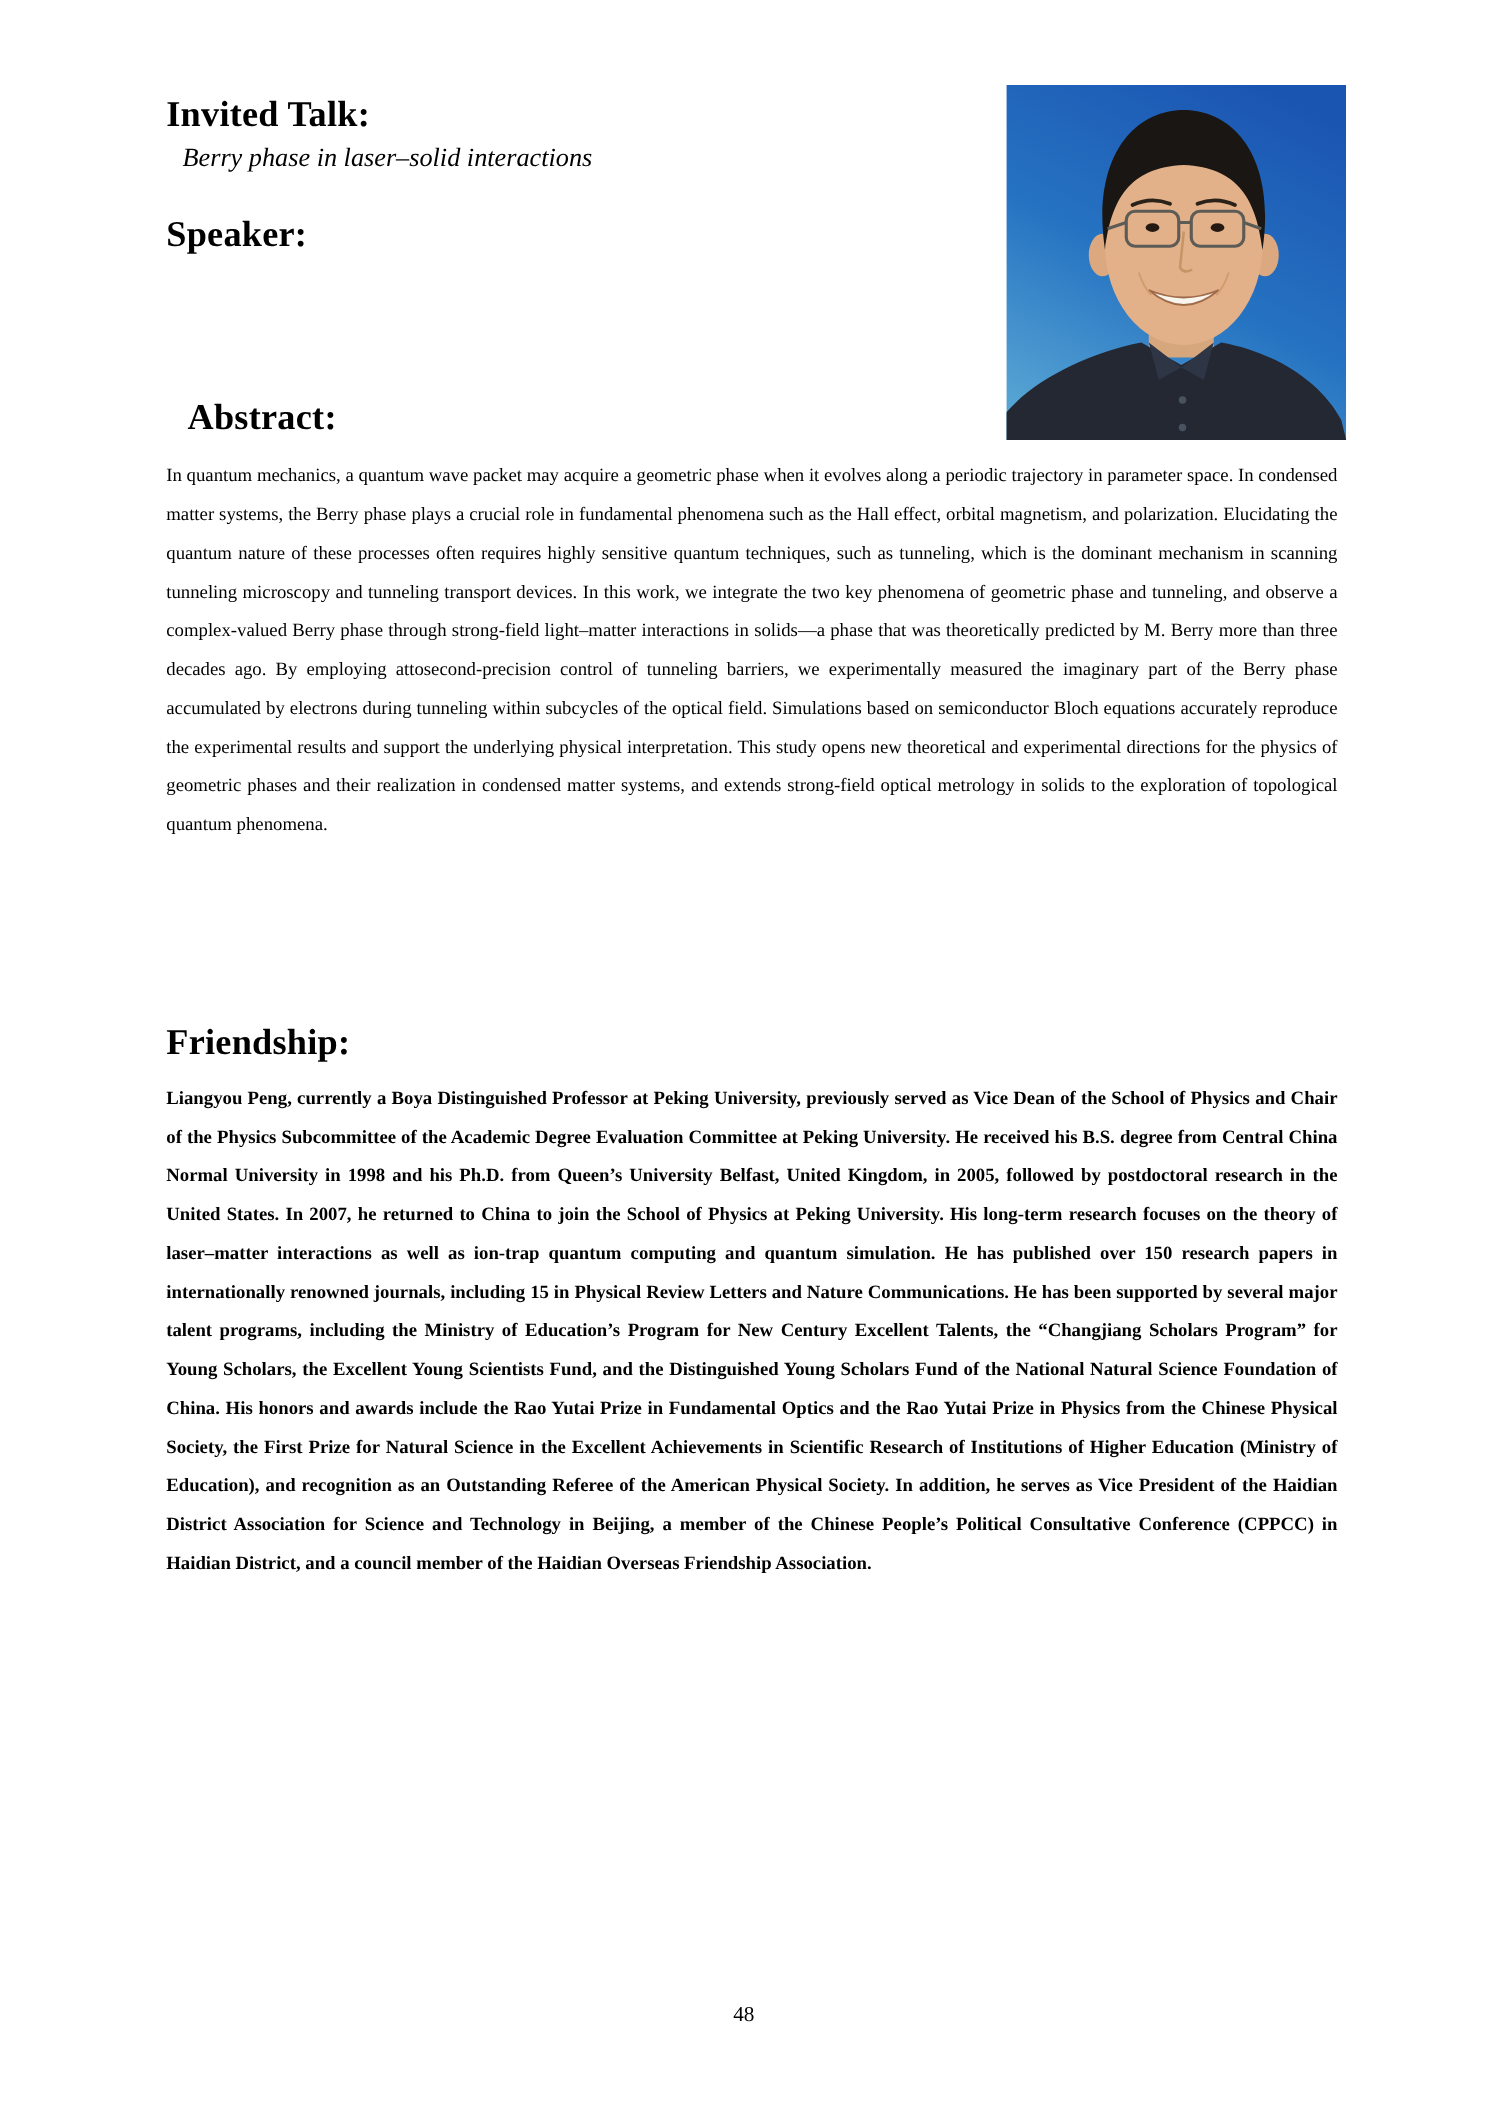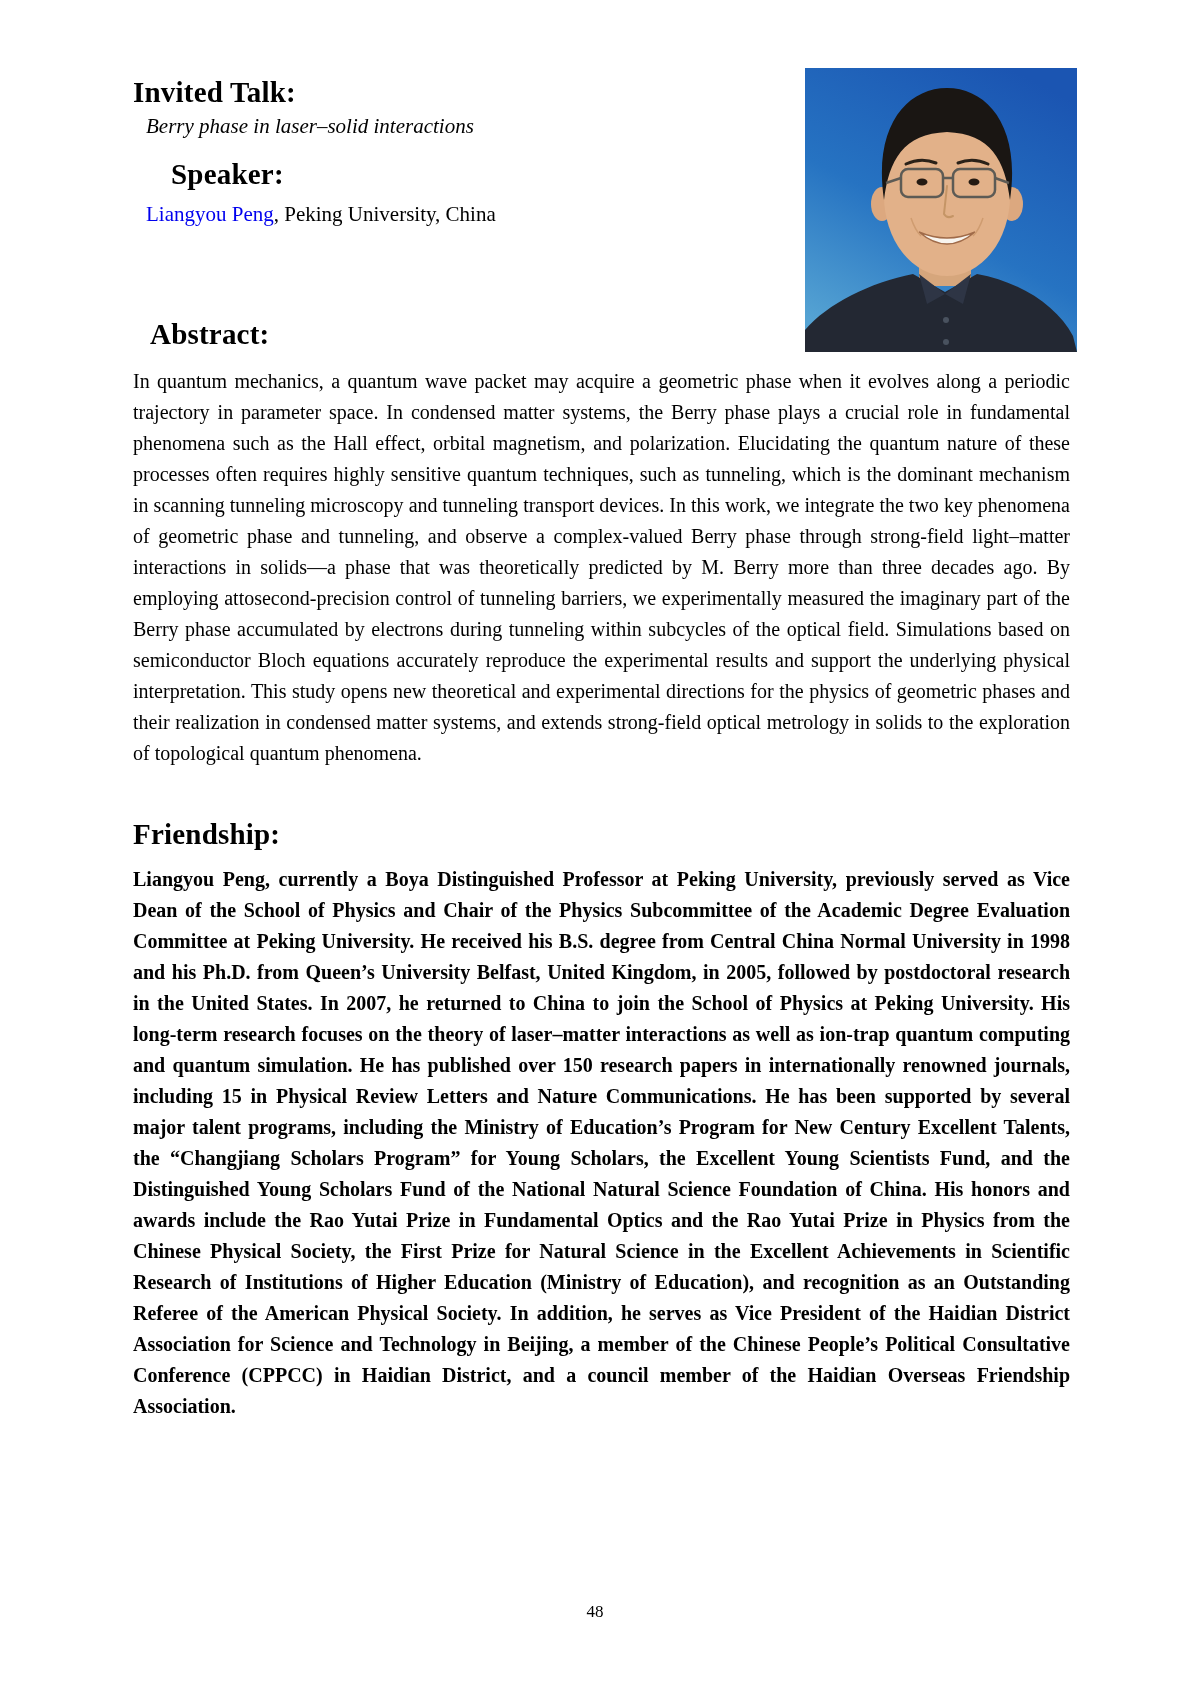--- a/index.html
+++ b/index.html
@@ -14,21 +14,21 @@
   }
   .heading {
     position: absolute;
     left: 133px;
     margin: 0;
     font-size: 29px;
     font-weight: bold;
     letter-spacing: 0.2px;
   }
   .h-invited   { top: 76px; }
-  .h-speaker   { top: 158px; margin-left: 38px; }
+  .h-speaker   { top: 172px; }
   .h-abstract  { top: 318px; margin-left: 17px; }
   .h-biography { top: 818px; }
 
   .talk-title {
     position: absolute;
     left: 146px;
     top: 114px;
     margin: 0;
     font-size: 21px;
     font-style: italic;
@@ -43,21 +43,21 @@
   .speaker-link {
     color: #0000EE;
     text-decoration: none;
     cursor: pointer;
   }
   .body-par {
     position: absolute;
     left: 133px;
     width: 937px;
     margin: 0;
-    font-size: 20px;
+    font-size: 15px;
     line-height: 31px;
     text-align: justify;
   }
   .abstract-text { top: 366px; }
   .bio-text      { top: 864px; font-weight: bold; }
 
   .photo-frame {
     position: absolute;
     left: 805px;
     top: 68px;
@@ -80,21 +80,20 @@
 <body>
 
 <div class="page">
 
   <h1 class="heading h-invited">Invited Talk:</h1>
 
   <p class="talk-title">Berry phase in laser–solid interactions</p>
 
   <h1 class="heading h-speaker">Speaker:</h1>
 
-  <p class="speaker-line"><a class="speaker-link">Liangyou Peng</a><span>, Peking University, China</span></p>
 
   <div class="photo-frame">
     <svg width="272" height="284" viewBox="0 0 272 284" xmlns="http://www.w3.org/2000/svg">
       <defs>
         <linearGradient id="bgGrad" x1="0.75" y1="0" x2="0.25" y2="1">
           <stop offset="0" stop-color="#1b55b2"></stop>
           <stop offset="0.55" stop-color="#2673c2"></stop>
           <stop offset="1" stop-color="#55a3d3"></stop>
         </linearGradient>
       </defs>

